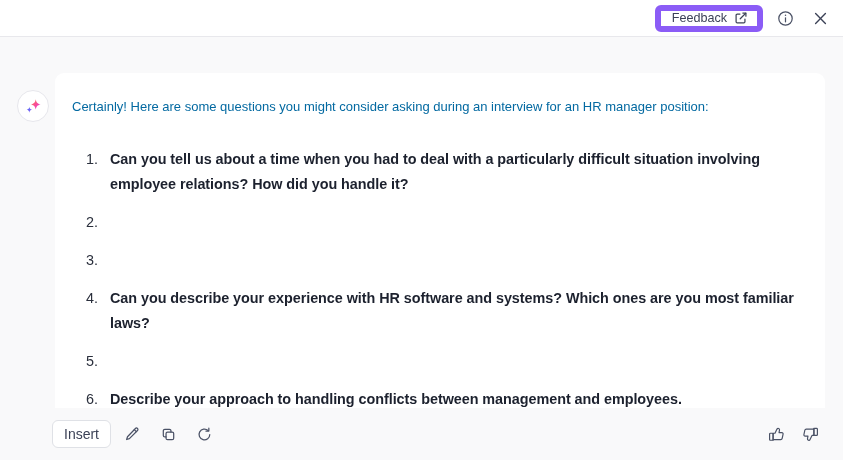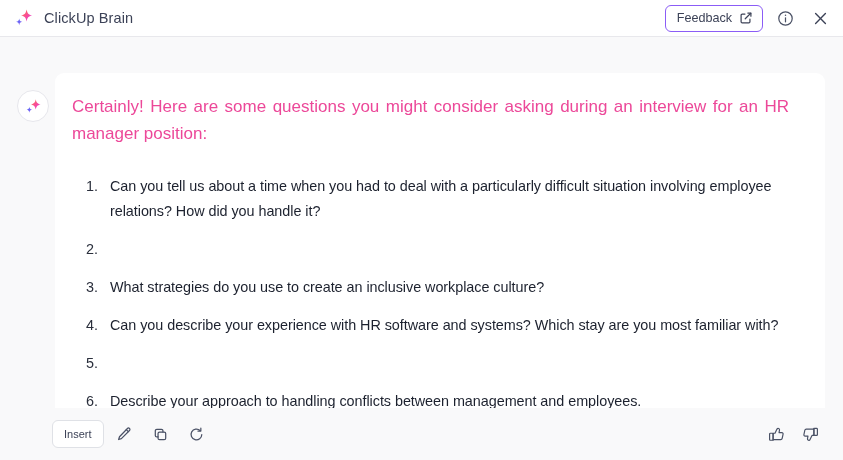--- a/index.html
+++ b/index.html
@@ -64,21 +64,21 @@
     align-items: center;
     gap: 9px;
   }
 
   .feedback-btn {
     display: inline-flex;
     align-items: center;
     gap: 7px;
     height: 27px;
     padding: 0 9px 0 11px;
-    border: 1px solid #8b5cf6;
+    border: 6px solid #8b5cf6;
     border-radius: 6px;
     background: #ffffff;
     font-family: inherit;
     font-size: 12.6px;
     color: #3c4257;
     cursor: pointer;
     white-space: nowrap;
   }
 
   .feedback-btn svg { display: block; }
@@ -127,23 +127,23 @@
     top: 36px;
     width: 770px;
     height: 372px;
     background: #ffffff;
     border-radius: 9px;
     padding: 20px 24px 10px 17px;
     overflow: hidden;
   }
 
   .msg-intro {
-    font-size: 17px;
+    font-size: 13px;
     line-height: 27px;
-    color: #ec4899;
+    color: #0369a1;
     text-align: justify;
     hyphens: auto;
     -webkit-hyphens: auto;
     padding-right: 12px;
   }
 
   .qlist {
     list-style: none;
     margin-top: 27px;
     padding: 0;
@@ -164,21 +164,21 @@
     font-size: 14.4px;
     line-height: 25px;
     color: #2a2f3c;
     font-weight: 400;
   }
 
   .qtext {
     margin-left: 12px;
     font-size: 14.4px;
     line-height: 25px;
-    font-weight: 400;
+    font-weight: 700;
     color: #1c212e;
     letter-spacing: -0.05px;
   }
 
   
   .toolbar {
     position: absolute;
     left: 0;
     right: 0;
     bottom: 0;
@@ -189,21 +189,21 @@
     background: #f9f9fa;
   }
 
   .insert-btn {
     height: 28px;
     padding: 0 11px;
     border: 1px solid #dfe1e6;
     border-radius: 6px;
     background: #ffffff;
     font-family: inherit;
-    font-size: 11px;
+    font-size: 14px;
     color: #3c4257;
     cursor: pointer;
     white-space: nowrap;
   }
 
   .tool-icon {
     width: 30px;
     height: 30px;
     display: inline-flex;
     align-items: center;
@@ -230,40 +230,20 @@
     align-items: center;
     gap: 4px;
   }
 </style>
 </head>
 <body>
 
 <div id="app">
 
   <div class="header">
-    <div class="brand">
-      <span class="brand-logo">
-        <svg width="22" height="22" viewBox="0 0 22 22" aria-hidden="true">
-          <defs>
-            <linearGradient id="gBig" x1="0" y1="0" x2="1" y2="1">
-              <stop offset="0%" stop-color="#fd7a39"></stop>
-              <stop offset="55%" stop-color="#f749a0"></stop>
-              <stop offset="100%" stop-color="#d946ef"></stop>
-            </linearGradient>
-            <linearGradient id="gSm" x1="0" y1="0" x2="1" y2="1">
-              <stop offset="0%" stop-color="#4f6af5"></stop>
-              <stop offset="100%" stop-color="#8b5cf6"></stop>
-            </linearGradient>
-          </defs>
-          <path d="M13.6 2.6 C14.4 6.6 15.4 7.7 19.2 8.6 C15.4 9.5 14.4 10.6 13.6 14.6 C12.8 10.6 11.8 9.5 8.0 8.6 C11.8 7.7 12.8 6.6 13.6 2.6 Z" fill="url(#gBig)"></path>
-          <path d="M6.2 11.4 C6.6 13.7 7.1 14.3 9.3 14.8 C7.1 15.3 6.6 15.9 6.2 18.2 C5.8 15.9 5.3 15.3 3.1 14.8 C5.3 14.3 5.8 13.7 6.2 11.4 Z" fill="url(#gSm)"></path>
-        </svg>
-      </span>
-      <span class="brand-title">ClickUp Brain</span>
-    </div>
 
     <div class="header-spacer"></div>
 
     <div class="header-actions">
       <button class="feedback-btn">
         <span>Feedback</span>
         <span>
           <svg width="14" height="14" viewBox="0 0 16 16" fill="none" stroke="#3c4257" stroke-width="1.4" stroke-linecap="round" stroke-linejoin="round">
             <path d="M12.5 9.2v3.1a1.3 1.3 0 0 1-1.3 1.3H3.7a1.3 1.3 0 0 1-1.3-1.3V4.8a1.3 1.3 0 0 1 1.3-1.3h3.1"></path>
             <path d="M10.1 2.4h3.5v3.5"></path>
@@ -321,25 +301,24 @@
       <ol class="qlist">
         <li class="qitem">
           <span class="qnum">1.</span>
           <span class="qtext">Can you tell us about a time when you had to deal with a particularly difficult situation involving employee relations? How did you handle it?</span>
         </li>
         <li class="qitem">
           <span class="qnum">2.</span>
         </li>
         <li class="qitem">
           <span class="qnum">3.</span>
-          <span class="qtext">What strategies do you use to create an inclusive workplace culture?</span>
         </li>
         <li class="qitem">
           <span class="qnum">4.</span>
-          <span class="qtext">Can you describe your experience with HR software and systems? Which stay are you most familiar with?</span>
+          <span class="qtext">Can you describe your experience with HR software and systems? Which ones are you most familiar laws?</span>
         </li>
         <li class="qitem">
           <span class="qnum">5.</span>
         </li>
         <li class="qitem">
           <span class="qnum">6.</span>
           <span class="qtext">Describe your approach to handling conflicts between management and employees.</span>
         </li>
       </ol>
     </div>

